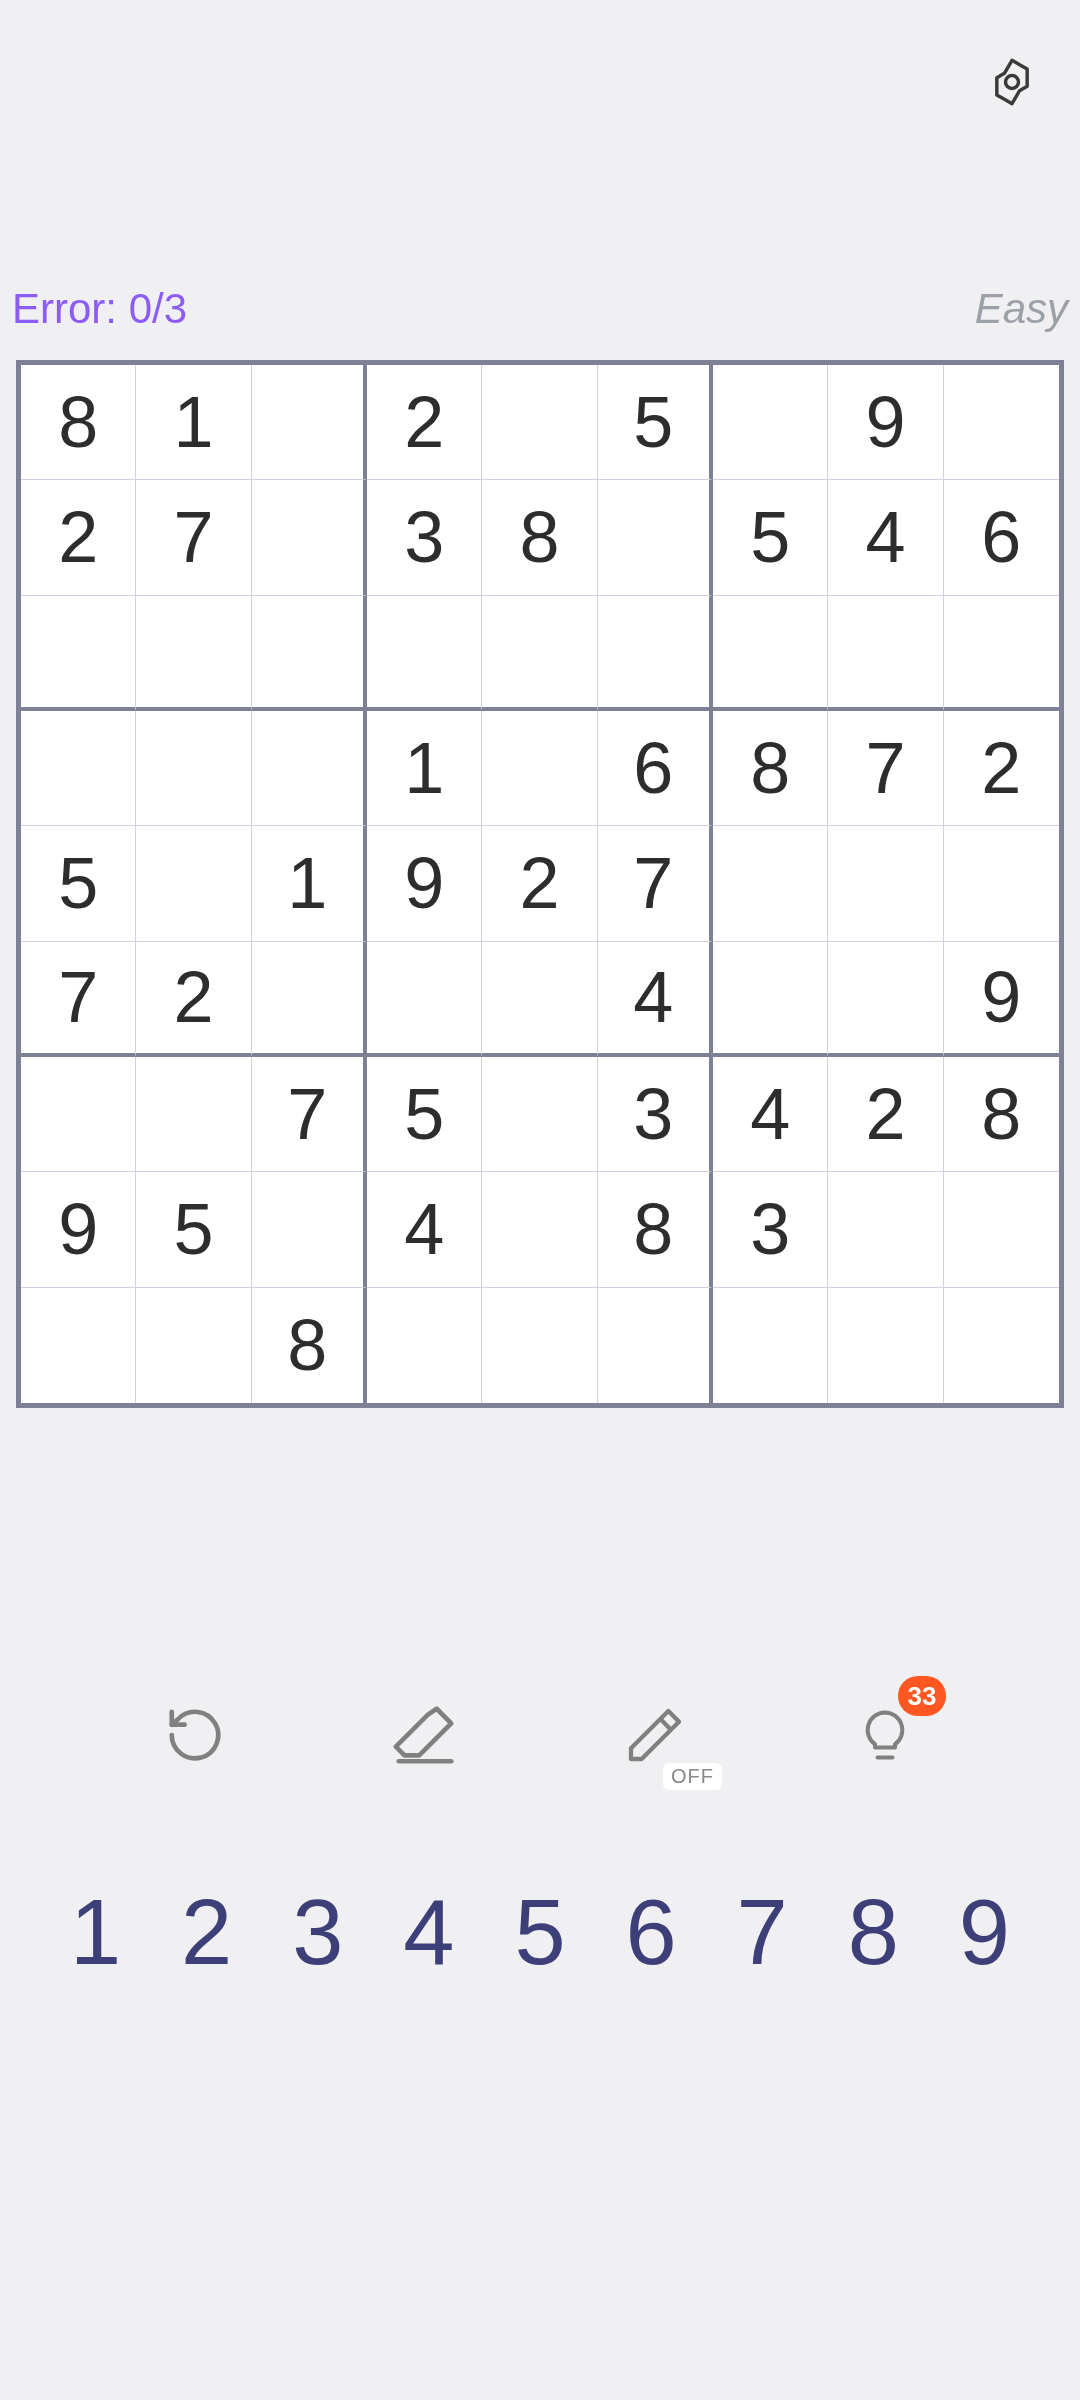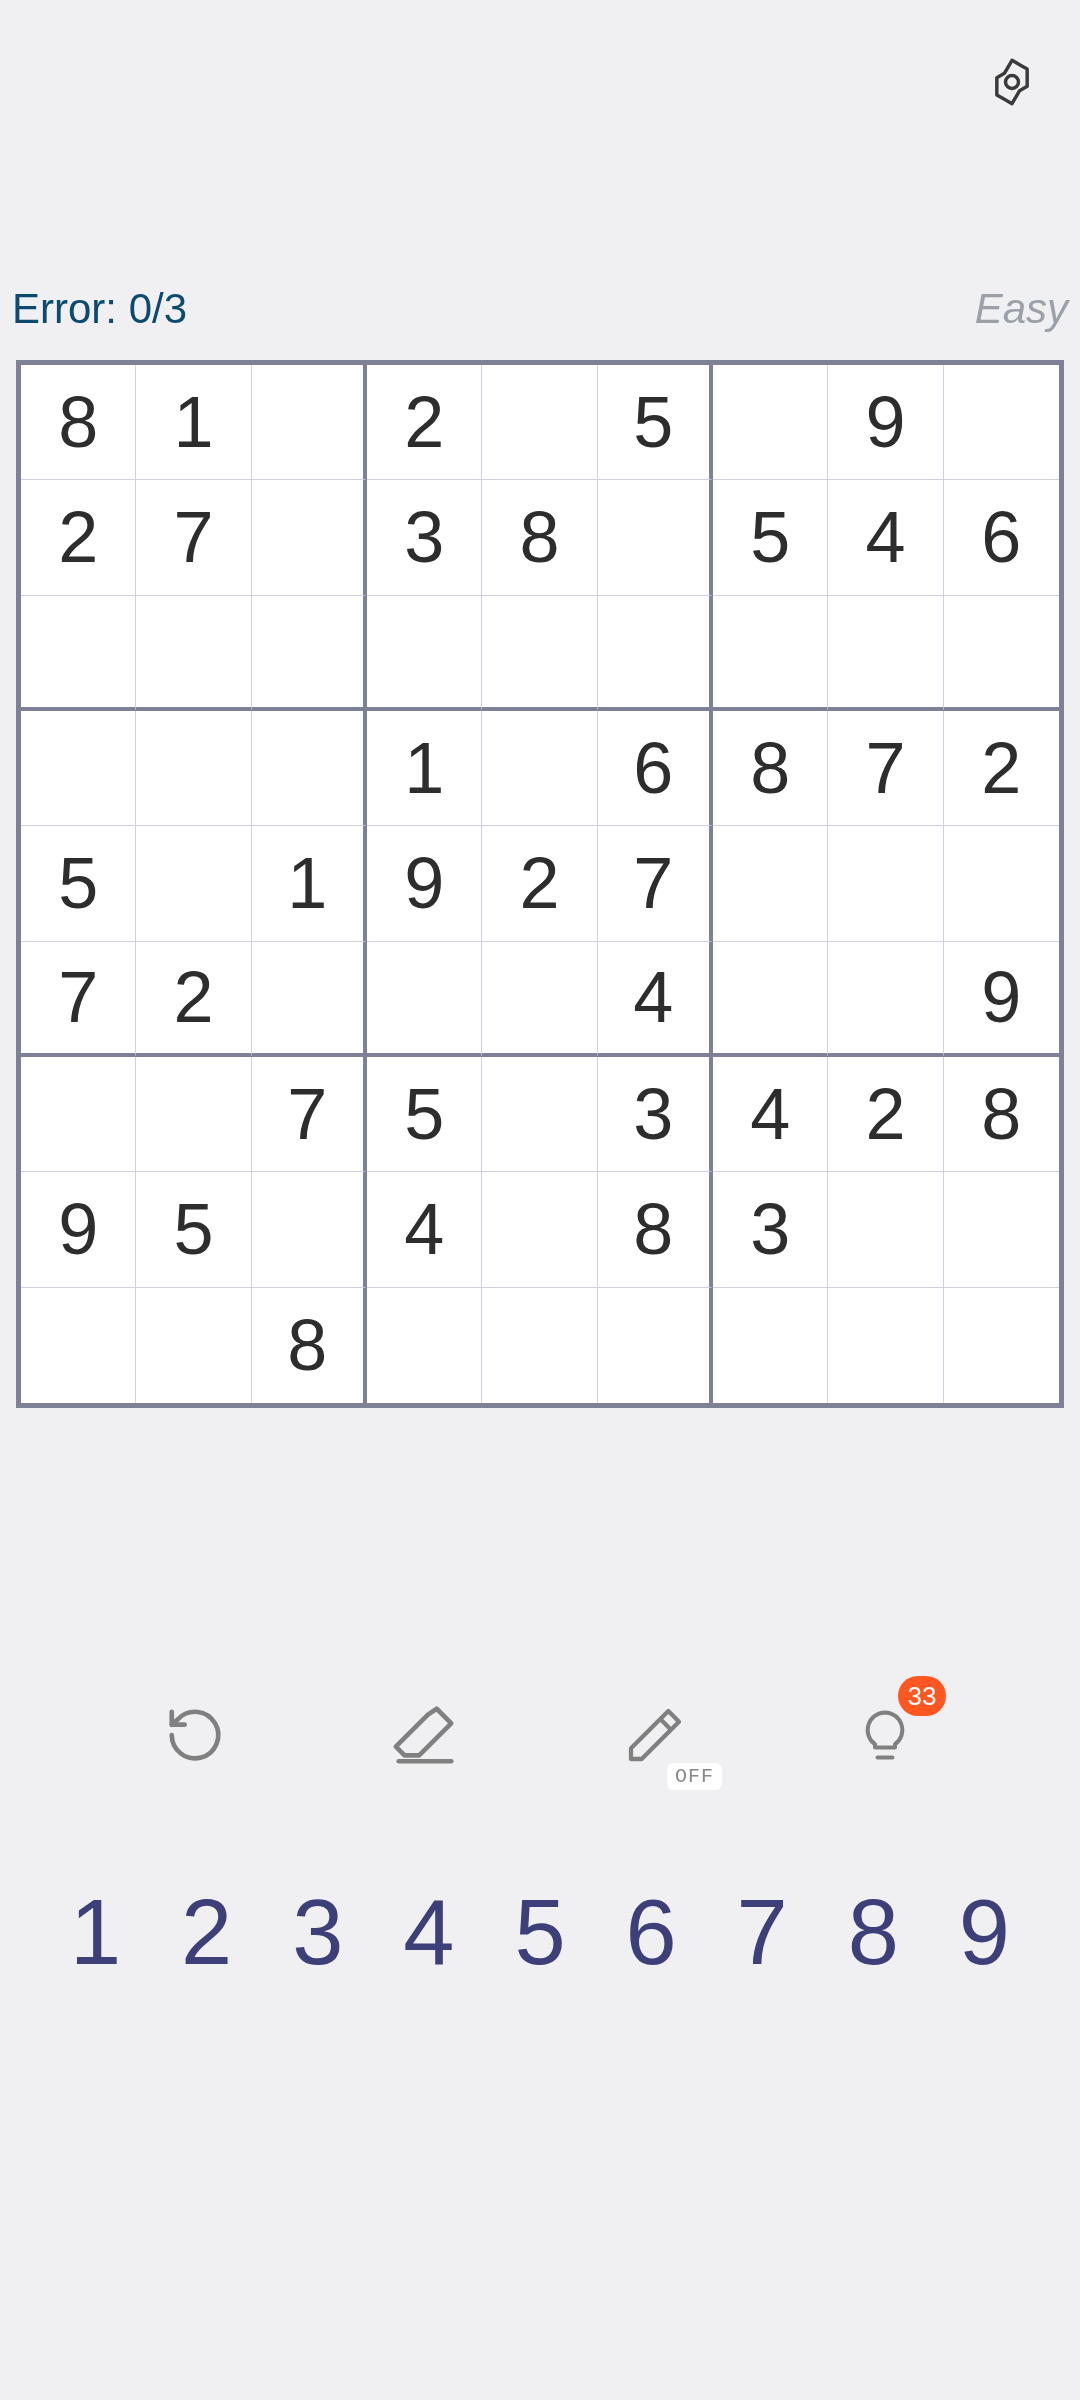--- a/index.html
+++ b/index.html
@@ -26,21 +26,21 @@
       position: absolute;
       top: 285px;
       left: 12px;
       right: 12px;
       display: flex;
       justify-content: space-between;
       align-items: center;
     }
     .error-text {
       font-size: 42px;
-      color: #0c4a6e;
+      color: #8b5cf6;
       font-weight: 400;
     }
     .difficulty-text {
       font-size: 42px;
       color: #9ca0a8;
       font-weight: 400;
       font-style: italic;
     }
     .board {
       position: absolute;
@@ -99,30 +99,29 @@
       position: absolute;
       bottom: -10px;
       right: -22px;
       font-size: 20px;
       color: #888;
       background: #fff;
       padding: 2px 8px;
       border-radius: 6px;
       letter-spacing: 1px;
       font-weight: 500;
-      font-family: Liberation Mono, monospace;
     }
     .hint-badge {
       position: absolute;
       top: -14px;
       right: -16px;
       background: #ff5722;
       color: #fff;
       font-size: 26px;
-      font-weight: 400;
+      font-weight: 700;
       border-radius: 28px;
       min-width: 48px;
       height: 40px;
       display: flex;
       align-items: center;
       justify-content: center;
       padding: 0 8px;
     }
     .number-pad {
       position: absolute;

